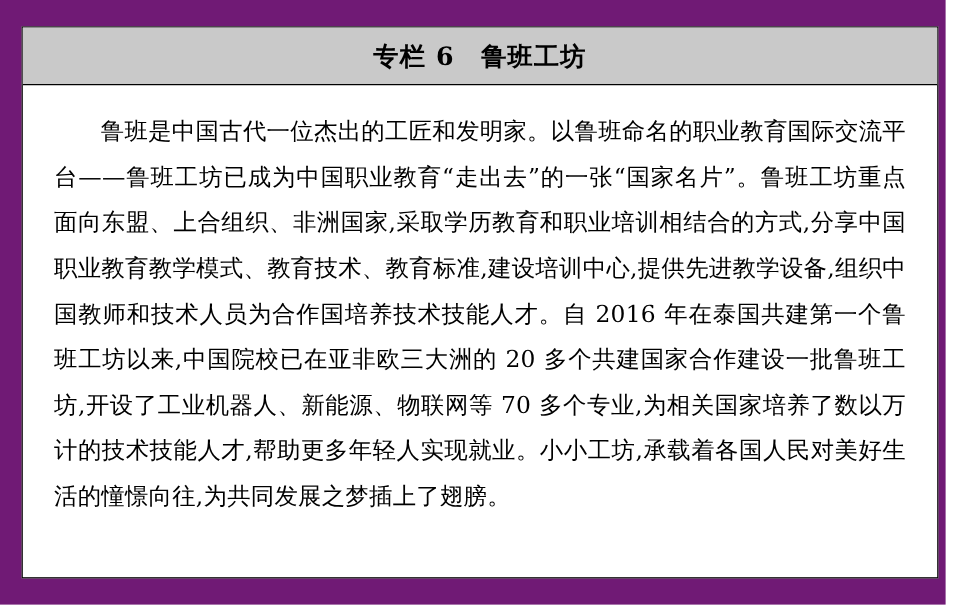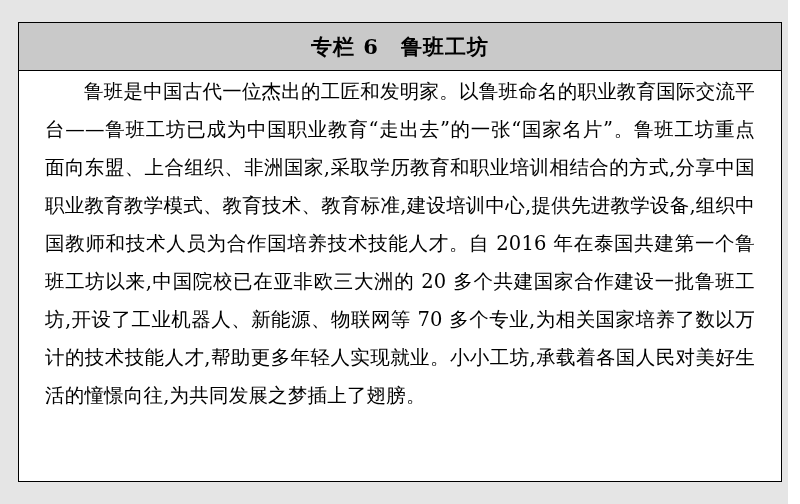--- a/index.html
+++ b/index.html
@@ -9,21 +9,21 @@
   }
   body {
     width: 800px;
     height: 504px;
     font-family: "Liberation Serif", "DejaVu Serif", serif;
   }
   .page {
     position: relative;
     width: 788px;
     height: 504px;
-    background: #e5e5e5;
+    background: #701a75;
     box-sizing: border-box;
   }
   .box {
     position: absolute;
     left: 18px;
     top: 22px;
     width: 764px;
     height: 460px;
     border: 1px solid #000000;
     box-sizing: border-box;
@@ -40,21 +40,21 @@
   }
   .box-title {
     font-family: "DejaVu Serif", "Liberation Serif", serif;
     font-weight: bold;
     font-size: 21px;
     letter-spacing: 1px;
     color: #000000;
     white-space: pre;
   }
   .box-body {
-    padding: 2px 26px 14px 26px;
+    padding: 20px 26px 14px 26px;
     box-sizing: border-box;
   }
   .para {
     margin: 0;
     font-family: "DejaVu Serif", "Liberation Serif", serif;
     font-size: 19.5px;
     line-height: 38px;
     color: #000000;
     text-align: justify;
     text-justify: inter-character;

